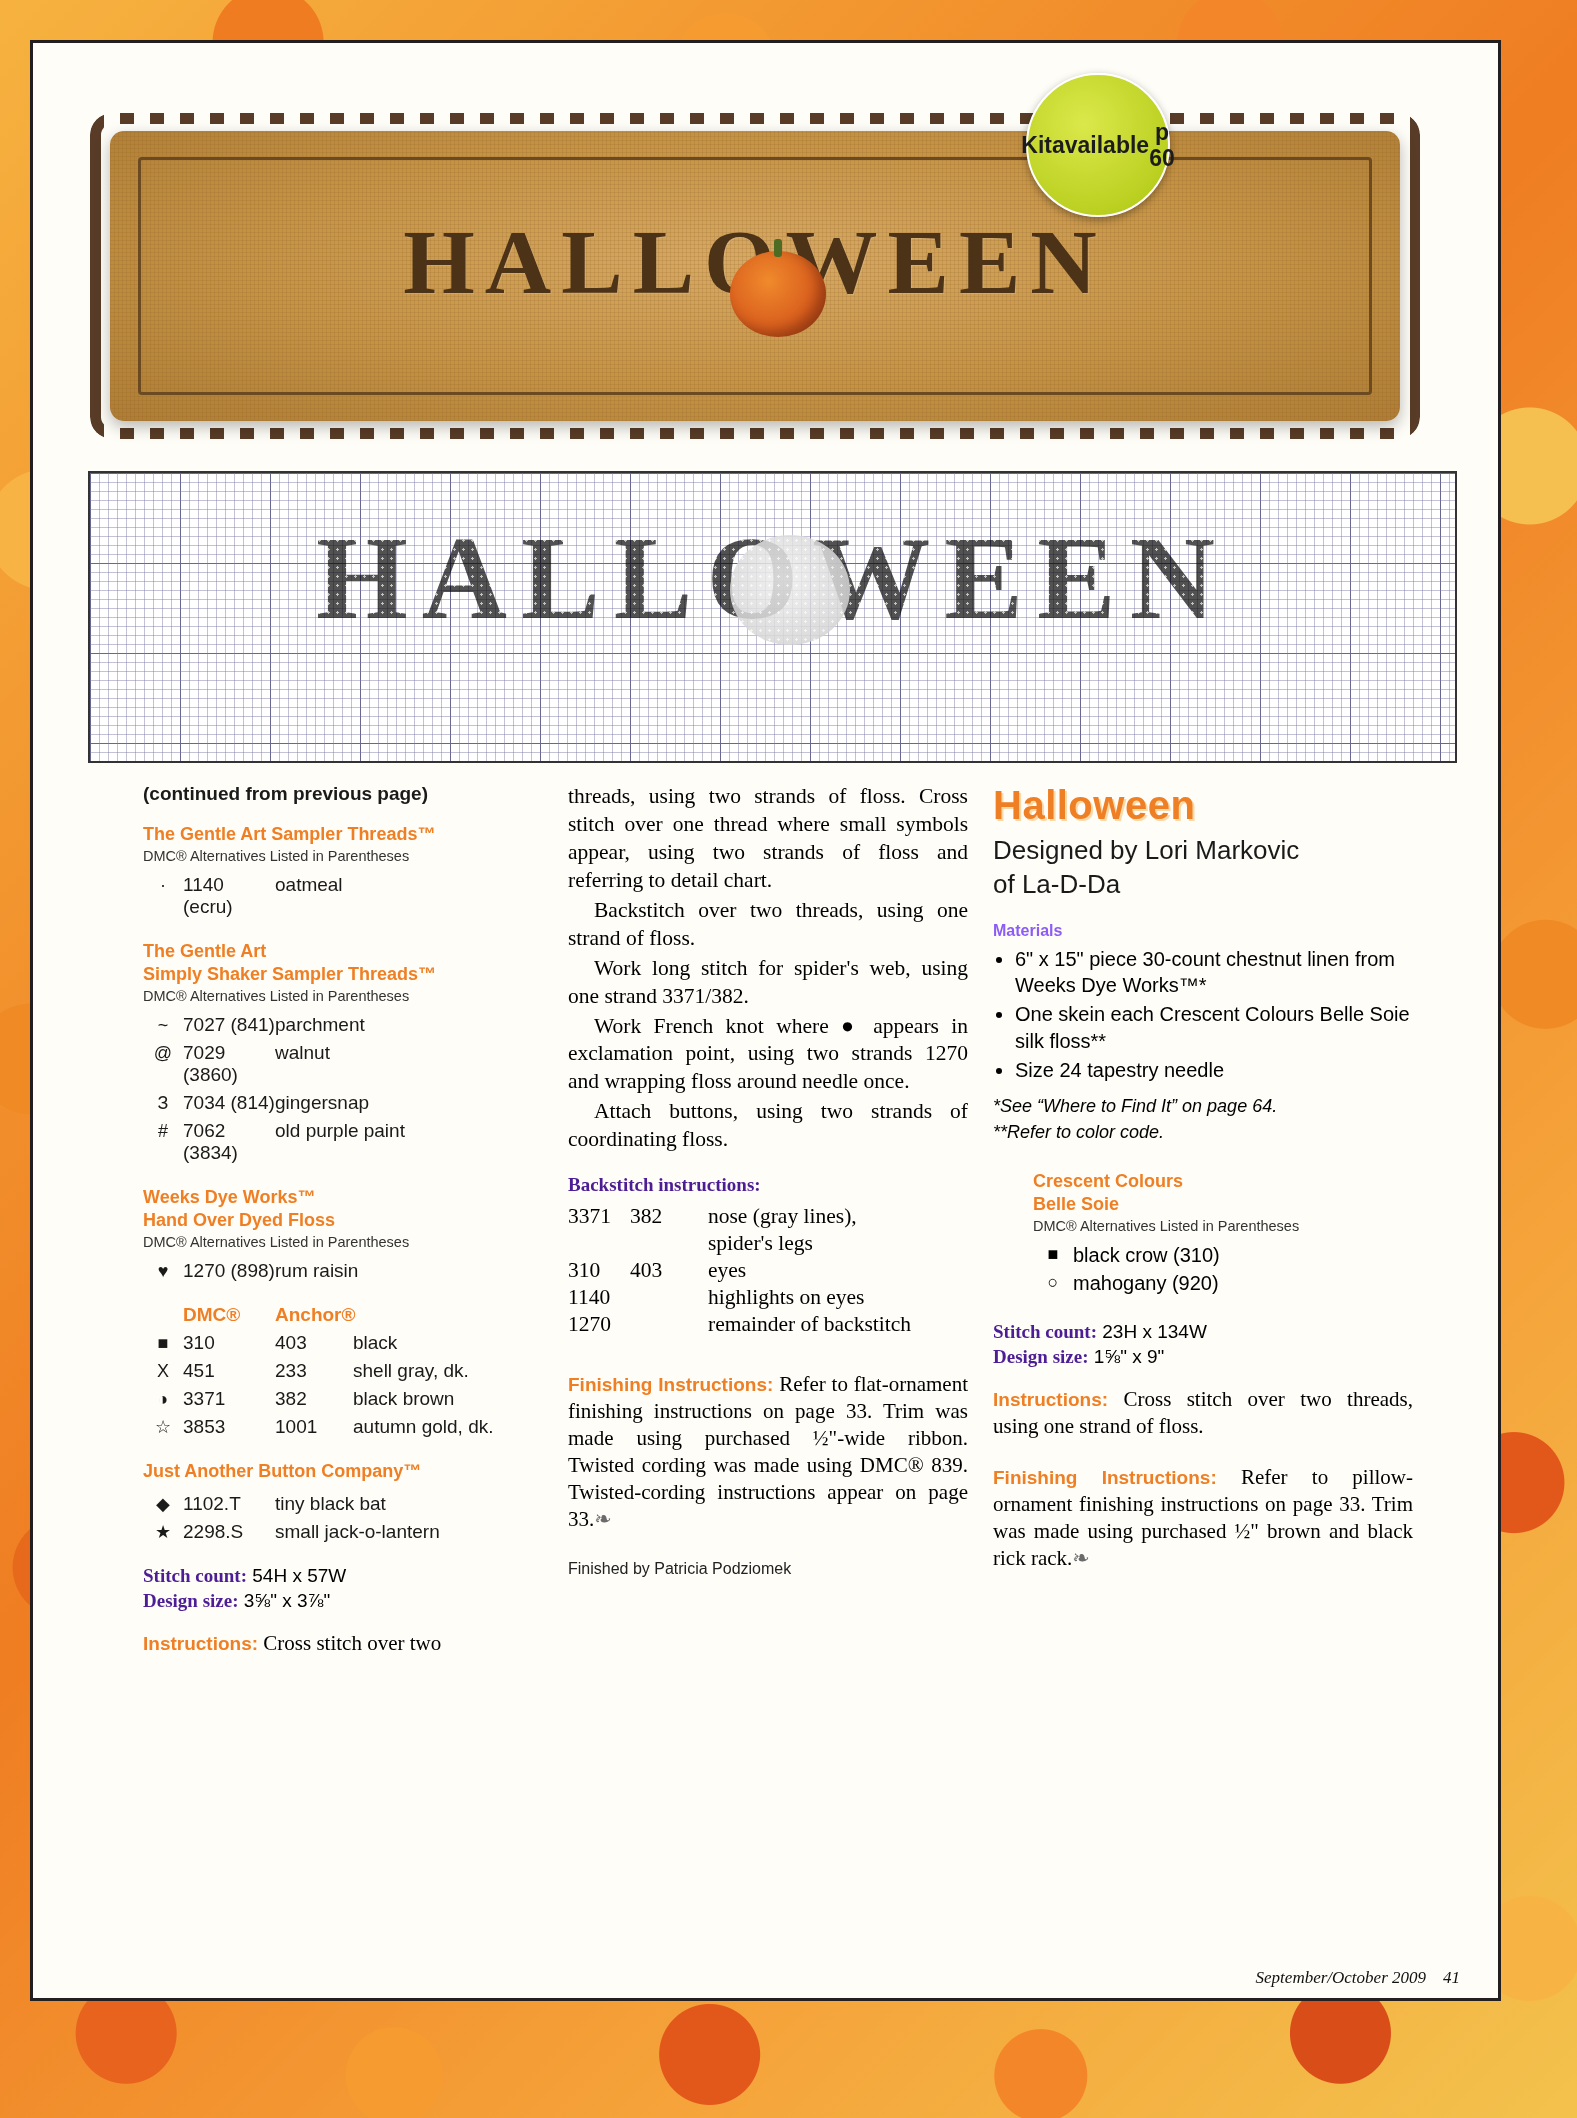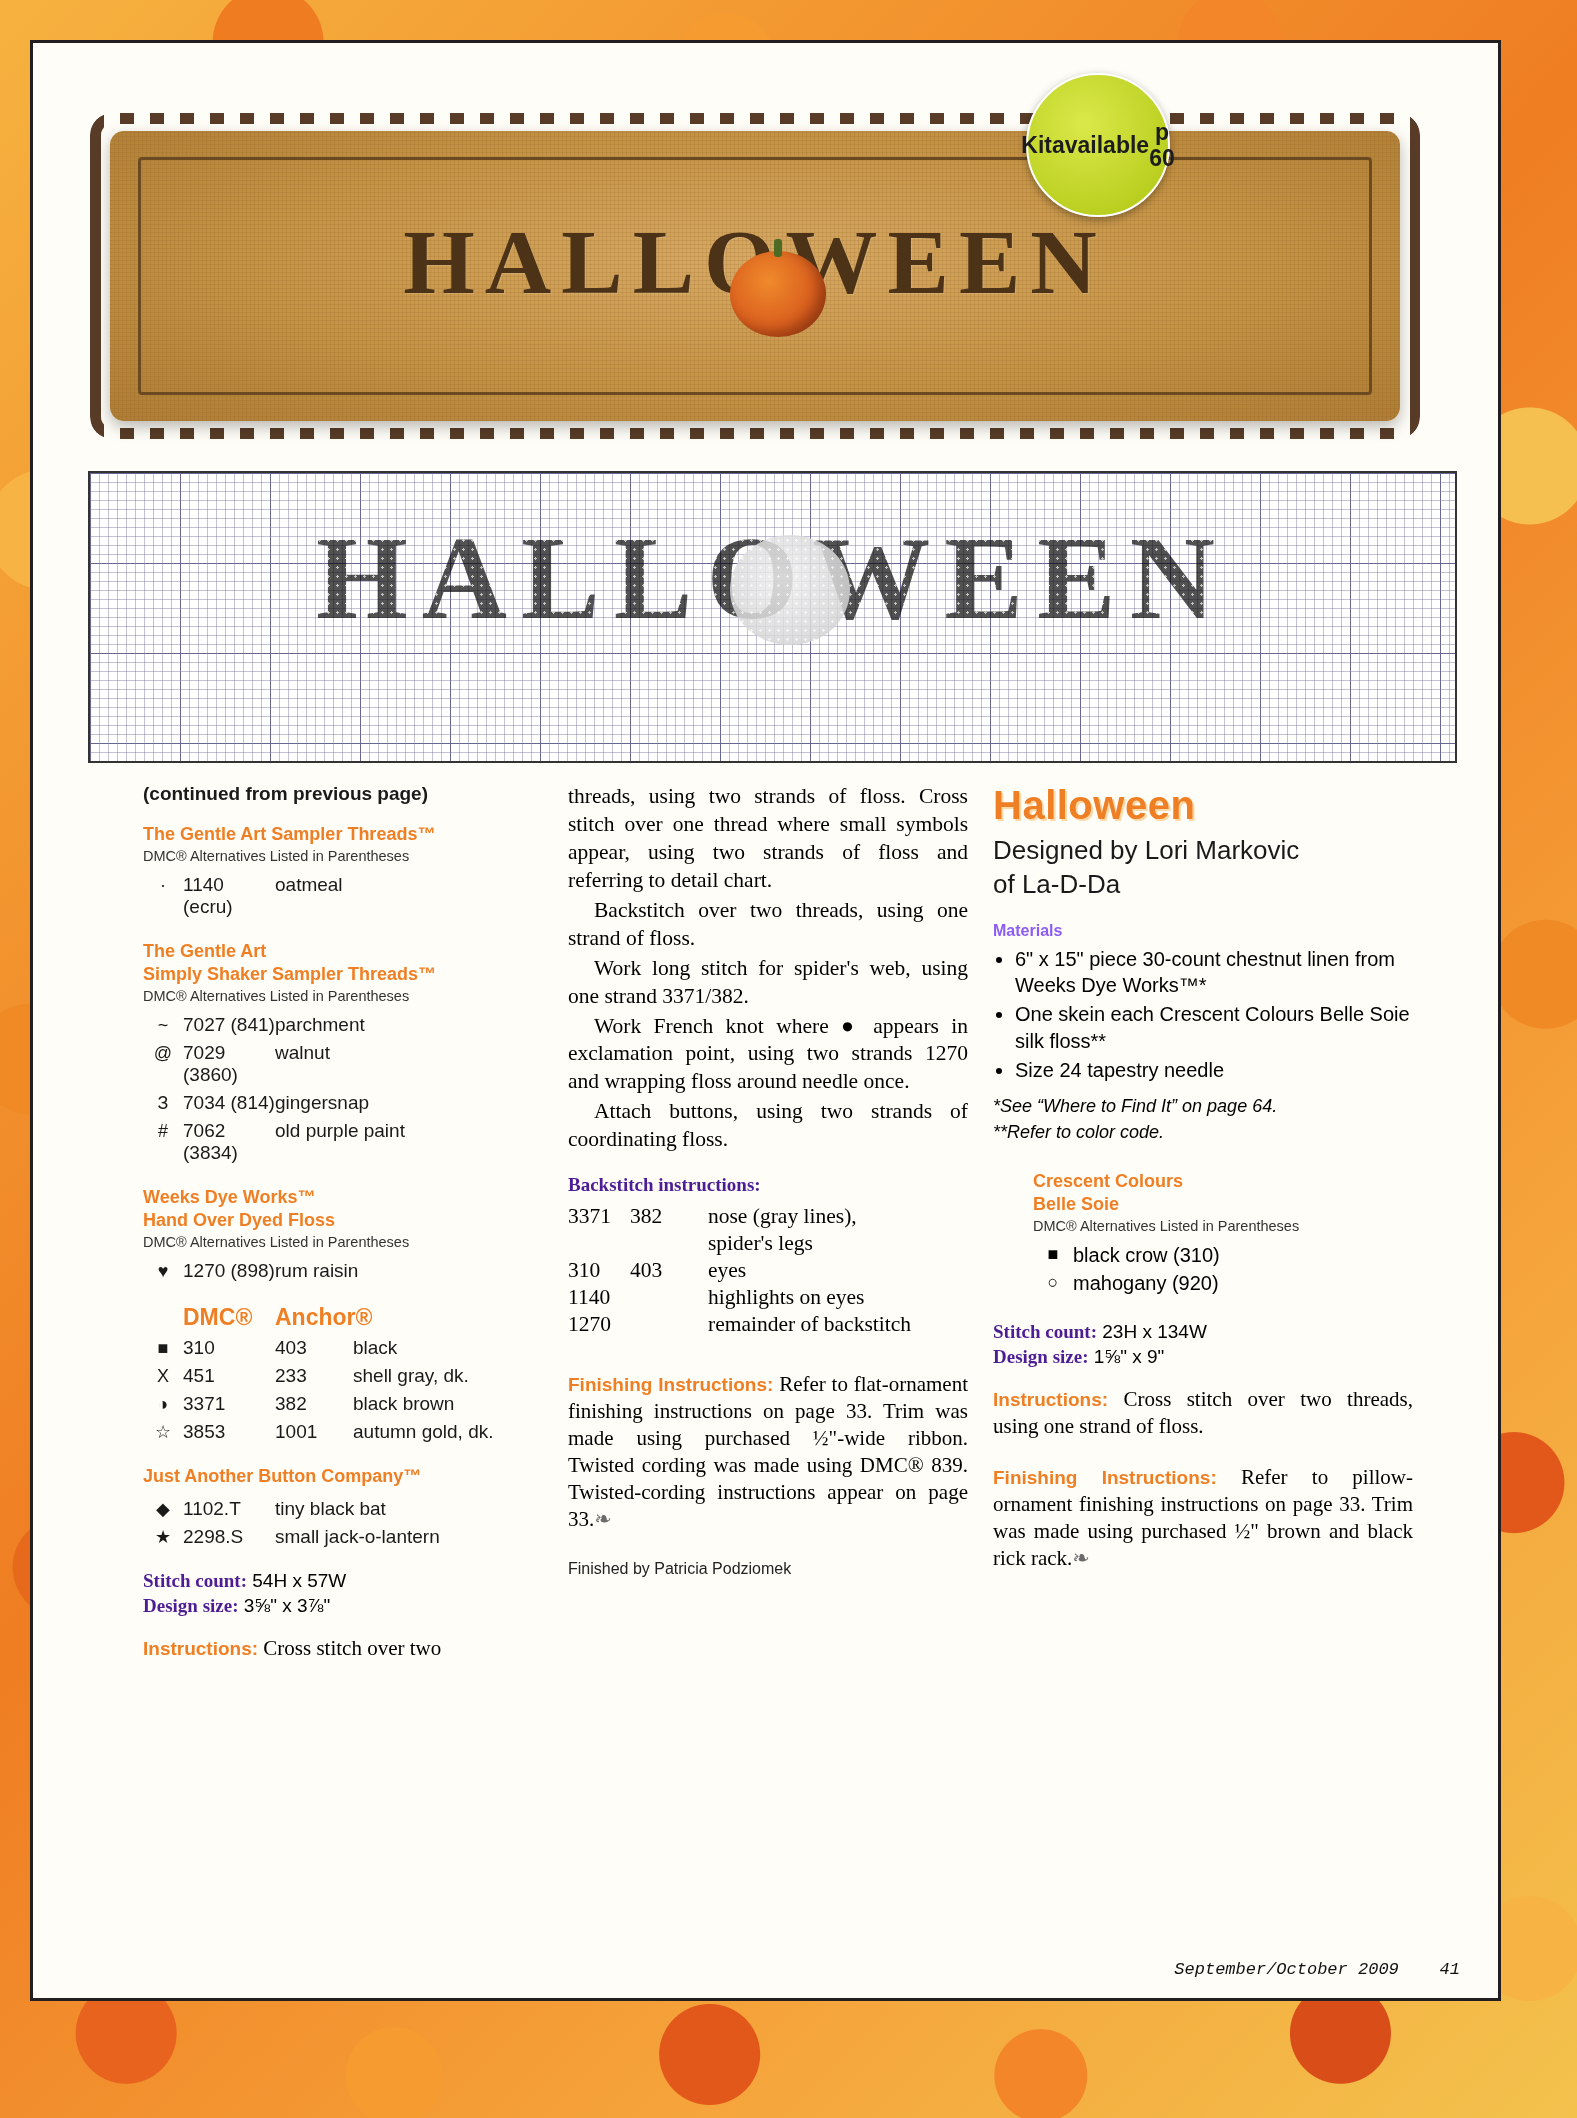--- a/index.html
+++ b/index.html
@@ -154,21 +154,21 @@
   .c3{left:960px;width:420px;}
 
   .note{font-family:"Liberation Sans",sans-serif;font-weight:700;font-size:19px;color:#1a1a1a;margin-bottom:18px;}
   .brand{font-family:"Liberation Sans",sans-serif;font-weight:700;font-size:18px;color:#ef7f24;line-height:1.28;}
   .sub{font-family:"Liberation Sans",sans-serif;font-size:14.5px;color:#333;margin:2px 0 10px;}
   .flossrow{display:flex;font-family:"Liberation Sans",sans-serif;font-size:19px;color:#1a1a1a;margin:6px 0;align-items:baseline;}
   .sym{width:40px;text-align:center;flex:none;font-size:18px;}
   .code{width:92px;flex:none;}
   .anch{width:78px;flex:none;}
   .nm{flex:1;}
-  .hdrrow{display:flex;font-family:"Liberation Sans",sans-serif;font-weight:700;font-size:23px;color:#ef7f24;margin:16px 0 6px;}
+  .hdrrow{display:flex;font-family:"Liberation Sans",sans-serif;font-weight:700;font-size:19px;color:#ef7f24;margin:16px 0 6px;}
   .blk{margin-bottom:22px;}
   .stitchline{font-family:"Liberation Sans",sans-serif;font-size:19px;margin:3px 0;}
   .stitchline b{color:#4c1d95;font-family:Liberation Serif, serif;}
   .instr{font-family:"Liberation Serif",serif;font-size:21px;text-align:justify;line-height:1.28;margin-top:18px;}
   .instr b{font-family:"Liberation Sans",sans-serif;color:#ef7f24;font-size:19px;}
   .body{font-family:"Liberation Serif",serif;font-size:21.5px;line-height:1.3;text-align:justify;}
   .body p{margin:0 0 2px;text-indent:26px;}
   .body p.first{text-indent:0;}
   .bsrow{display:flex;font-family:"Liberation Serif",serif;font-size:21.5px;margin:2px 0;}
   .bs1{width:62px;flex:none;}
@@ -177,22 +177,22 @@
   .titleHW{font-family:"Liberation Sans",sans-serif;font-weight:700;font-size:40px;color:#ef7f24;letter-spacing:.5px;
            text-shadow:2px 2px 0 #fcd9a8;margin-bottom:6px;}
   .designer{font-family:"Liberation Sans",sans-serif;font-size:26px;color:#1a1a1a;line-height:1.3;margin-bottom:20px;}
   .mathdr{font-family:"Liberation Sans",sans-serif;font-weight:700;font-size:16px;color:#8b5cf6;margin-bottom:6px;}
   ul.mat{margin:0;padding-left:22px;font-family:"Liberation Sans",sans-serif;font-size:20px;line-height:1.32;}
   ul.mat li{margin-bottom:3px;}
   .foot{font-family:"Liberation Sans",sans-serif;font-style:italic;font-size:18px;margin-top:10px;line-height:1.35;}
   .bullet-line{display:flex;font-family:"Liberation Sans",sans-serif;font-size:20px;margin:5px 0;}
   .credit{font-family:"Liberation Sans",sans-serif;font-size:16px;color:#222;margin-top:28px;}
   .pagefoot{
-    position:absolute;right:38px;bottom:19px;
-    font-family:Liberation Mono, monospace;font-style:italic;font-size:17px;color:#111;
+    position:absolute;right:38px;bottom:10px;
+    font-family:Liberation Serif, serif;font-style:italic;font-size:17px;color:#111;
   }
   .swirl{font-style:normal;color:#6b6b6b;}
 </style>
 </head>
 <body>
 
 <div class="border-bg"></div>
 
 <div class="page">
 

